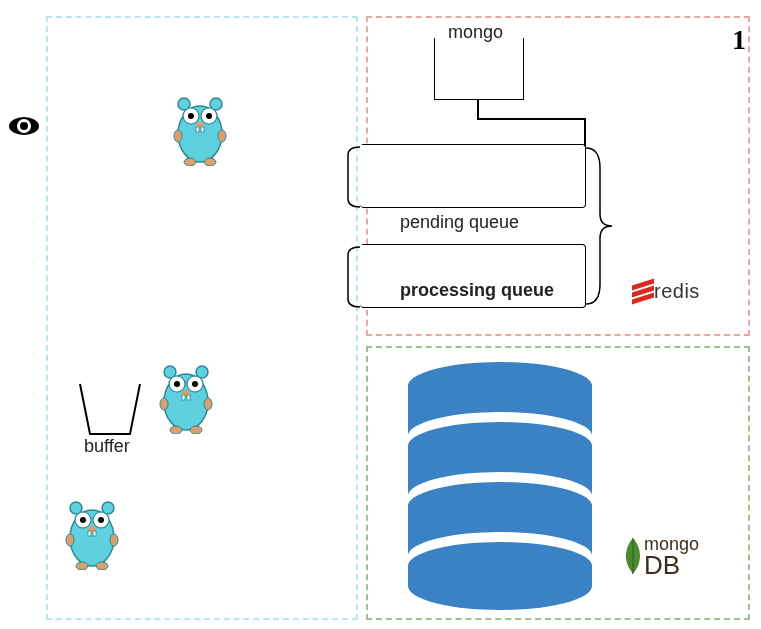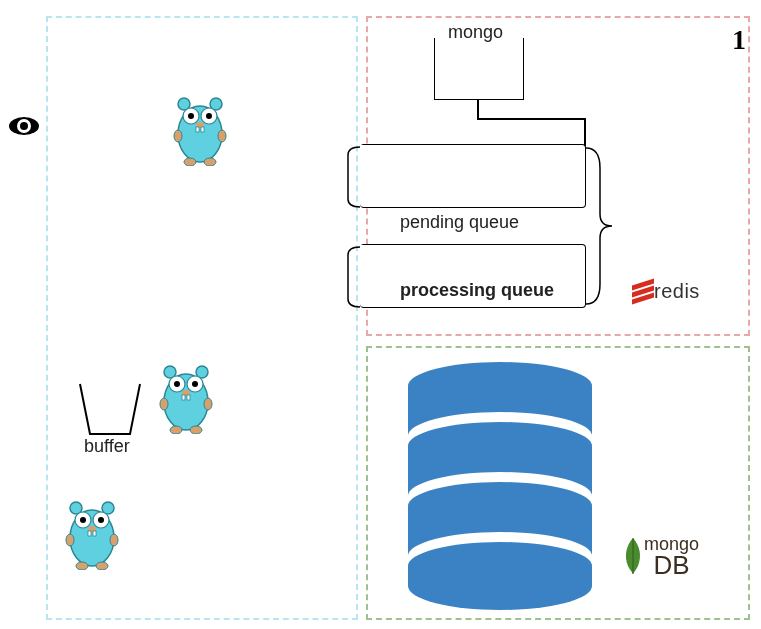--- a/index.html
+++ b/index.html
@@ -60,21 +60,21 @@
   }
   .redis-line {
     position: absolute;
     width: 22px; height: 5px;
     background: #d82c20;
     transform: skewY(-18deg);
   }
   .redis-text { font-family: sans-serif; font-size: 20px; color: #333; letter-spacing: 0.5px; }
   .mongo-leaf { width: 22px; height: 38px; }
   .mongo-text { font-family: sans-serif; font-size: 18px; color: #3b2e20; line-height: 0.95; }
-  .mongo-text .db { font-size: 26px; font-weight: 300; text-align: center; }
+  .mongo-text .db { font-size: 26px; font-weight: 300; }
   .one-label { position: absolute; font-size: 28px; font-weight: bold; font-family: 'Comic Sans MS', cursive; }
 </style>
 </head>
 <body>
 
 <div class="eye-icon" style="left:8px; top:115px;">
   <svg width="32" height="22" viewBox="0 0 32 22">
     <ellipse cx="16" cy="11" rx="15" ry="9" fill="#000"></ellipse>
     <ellipse cx="16" cy="11" rx="7" ry="7" fill="#fff"></ellipse>
     <circle cx="16" cy="11" r="4" fill="#000"></circle>

